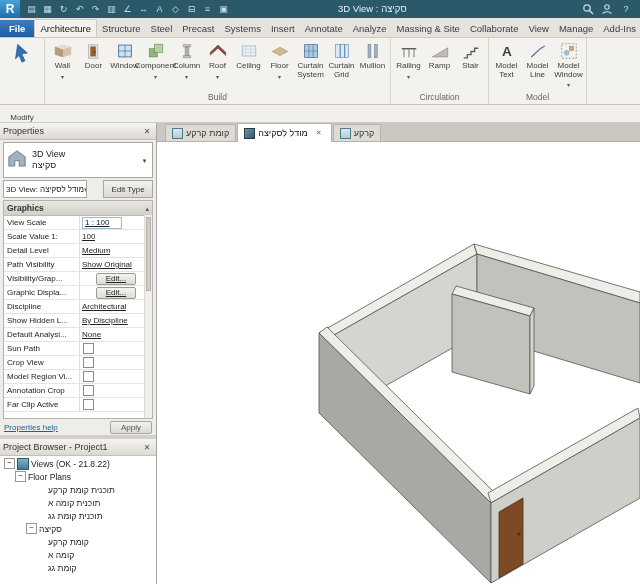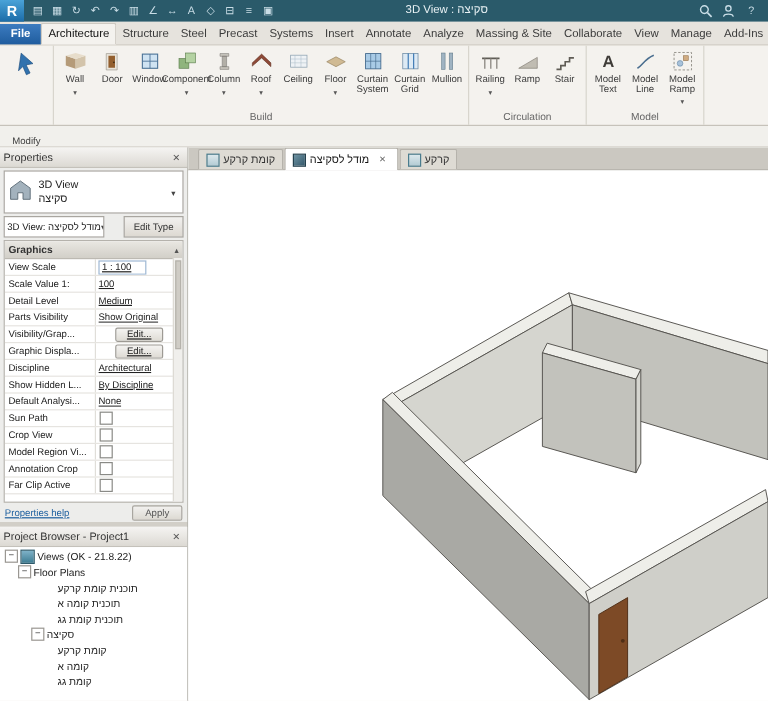--- a/index.html
+++ b/index.html
@@ -298,21 +298,21 @@
               <path d="M3.5 17.5C8 15 10 9 18.5 5.5" fill="none" stroke="#4a6e8f" stroke-width="1.4"></path>
             </svg>
             <span class="rbtn-label">Model Line</span>
           </div>
           <div class="rbtn">
             <svg width="20" height="20" viewBox="0 0 22 22">
               <rect x="3" y="3" width="16" height="16" fill="none" stroke="#8a8780" stroke-width="0.8" stroke-dasharray="2.2 1.6"></rect>
               <circle cx="8.5" cy="13" r="2.6" fill="#a8c2da" stroke="#5d7f9e" stroke-width="0.5"></circle>
               <rect x="11.5" y="6" width="4.5" height="4.5" fill="#d0ab81" stroke="#8f6c45" stroke-width="0.5"></rect>
             </svg>
-            <span class="rbtn-label">Model Ramp</span>
+            <span class="rbtn-label">Model Window</span>
             <span class="rbtn-arrow"></span>
           </div>
         </div>
         <div class="rpanel-label">Model</div>
       </div>
     </div>
 
   <div class="options-bar"></div>
 
   <div class="main">
@@ -360,21 +360,21 @@
                 <span class="val-text">100</span>
               </div>
             </div>
             <div class="prop-row">
               <div class="prop-label">Detail Level</div>
               <div class="prop-value">
                 <span class="val-text">Medium</span>
               </div>
             </div>
             <div class="prop-row">
-              <div class="prop-label">Parts Visibility</div>
+              <div class="prop-label">Path Visibility</div>
               <div class="prop-value">
                 <span class="val-text">Show Original</span>
               </div>
             </div>
             <div class="prop-row">
               <div class="prop-label">Visibility/Grap...</div>
               <div class="prop-value">
                 <span class="mini-btn">Edit...</span>
               </div>
             </div>

